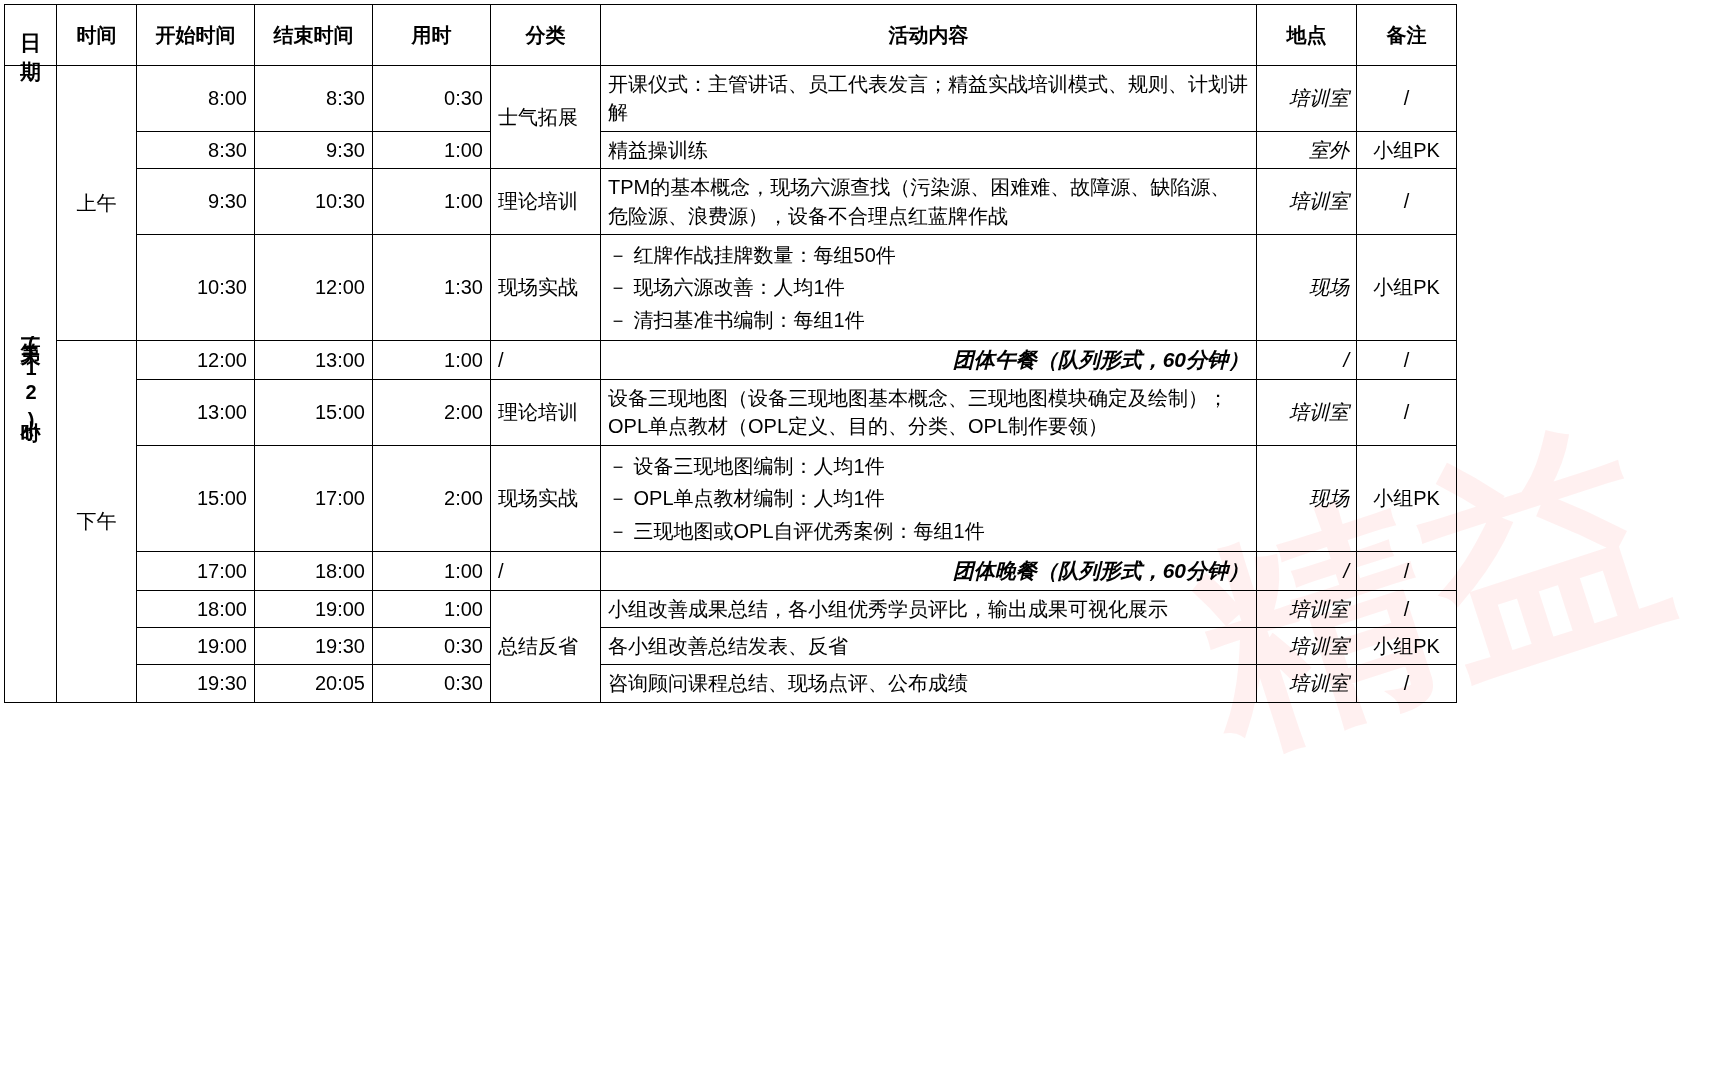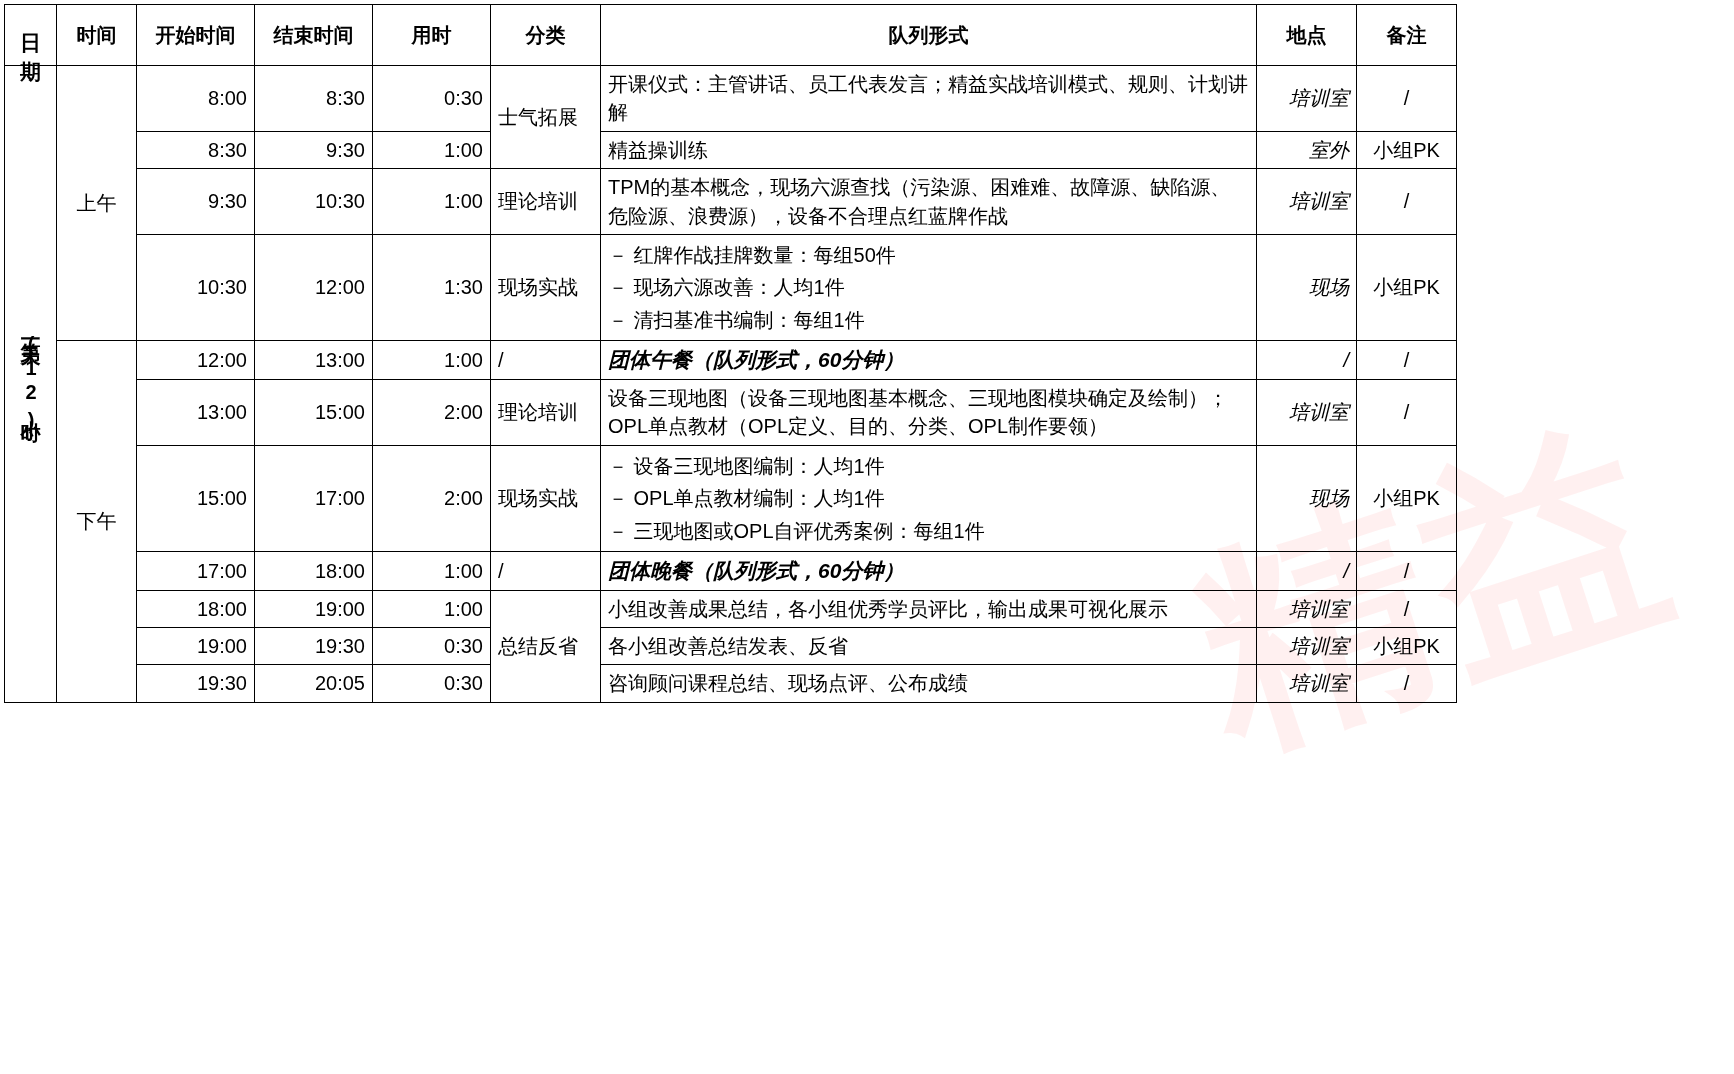--- a/index.html
+++ b/index.html
@@ -86,21 +86,21 @@
   }
   td.cat {
     text-align: left;
     font-size: 20px;
     width: 110px;
   }
   td.content {
     text-align: left;
   }
   td.content.center-meal {
-    text-align: left;
+    text-align: right;
     font-weight: bold;
     font-style: italic;
     font-size: 21px;
   }
   td.place { text-align: right; width: 95px; font-style: italic; }
   td.remark { text-align: center; width: 95px; }
   .red-list {
     color: #000000;
     font-size: 20px;
   }
@@ -137,21 +137,21 @@
         <col class="col-remark">
     </colgroup>
     <thead>
       <tr>
         <th class="vert-head"><span class="vert">日 期</span></th>
         <th>时间</th>
         <th>开始时间</th>
         <th>结束时间</th>
         <th>用时</th>
         <th>分类</th>
-        <th>队列形式</th>
+        <th>活动内容</th>
         <th>地点</th>
         <th>备注</th>
       </tr>
     </thead>
     <tbody id="tbody">
         <tr>
           <td class="date-cell" rowspan="11"><span class="vert">第一天(12小时)</span></td>
           <td class="half-day" rowspan="4">上午</td>
           <td class="c">8:00</td>
           <td class="c">8:30</td>

